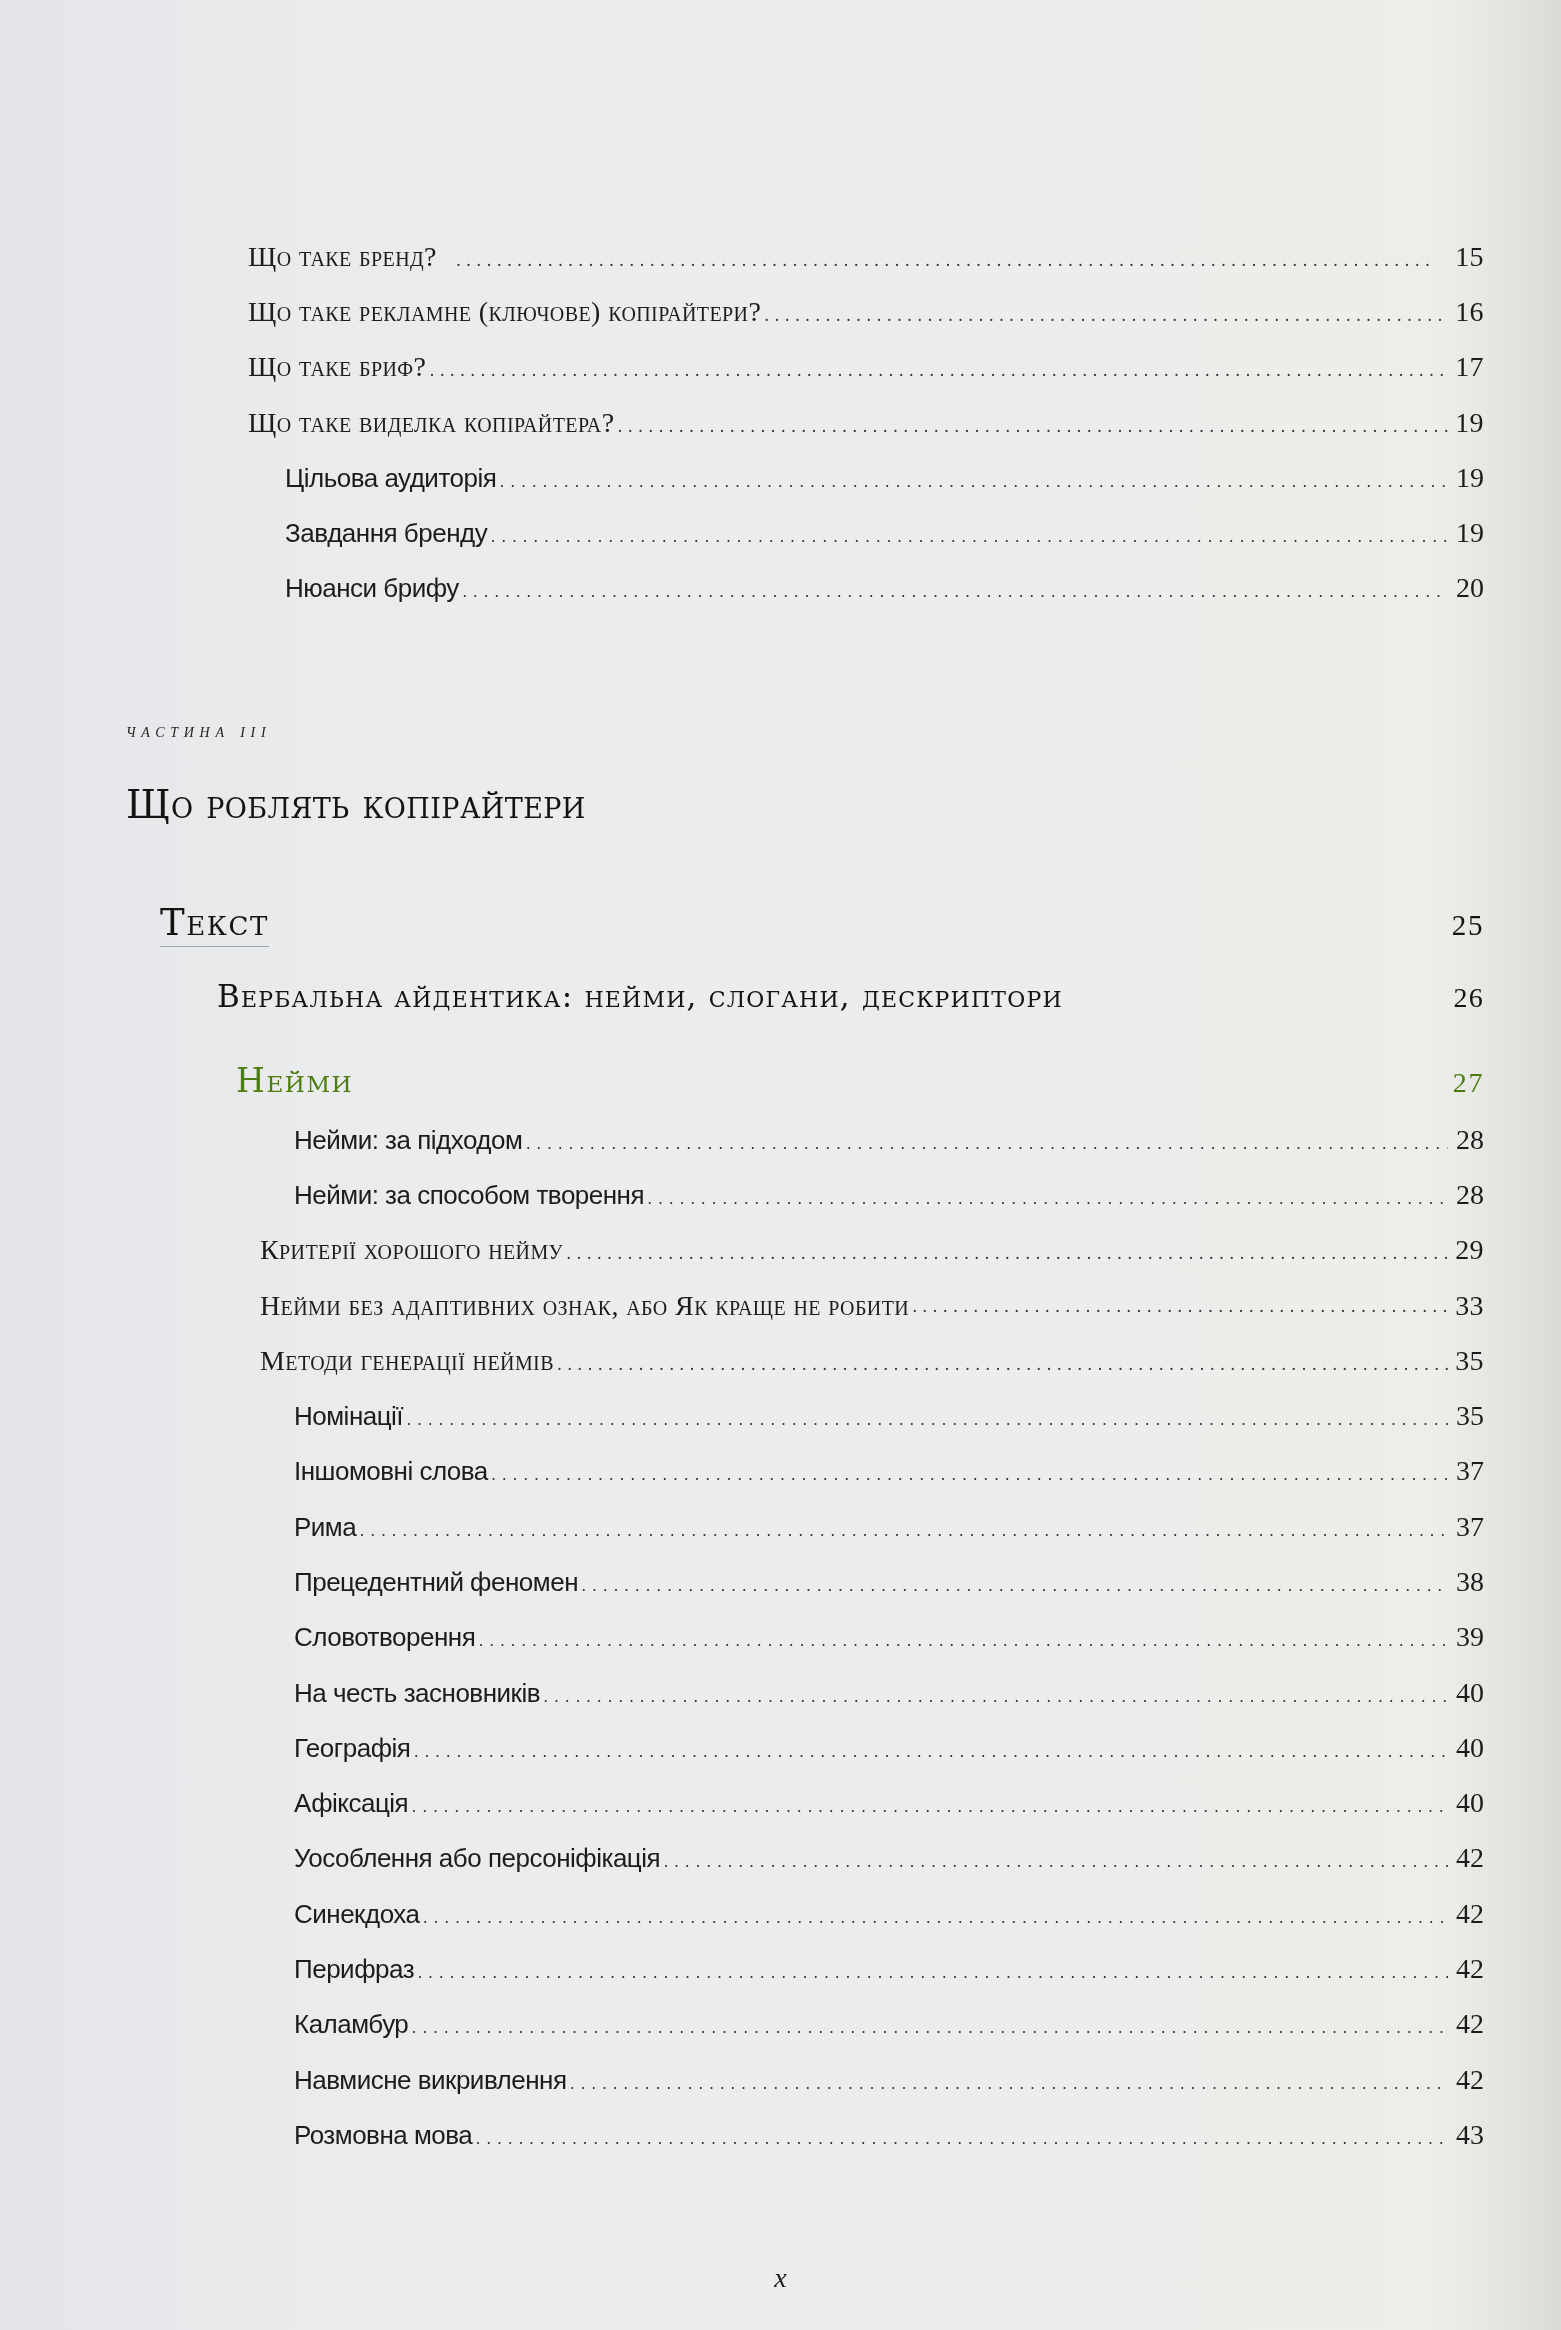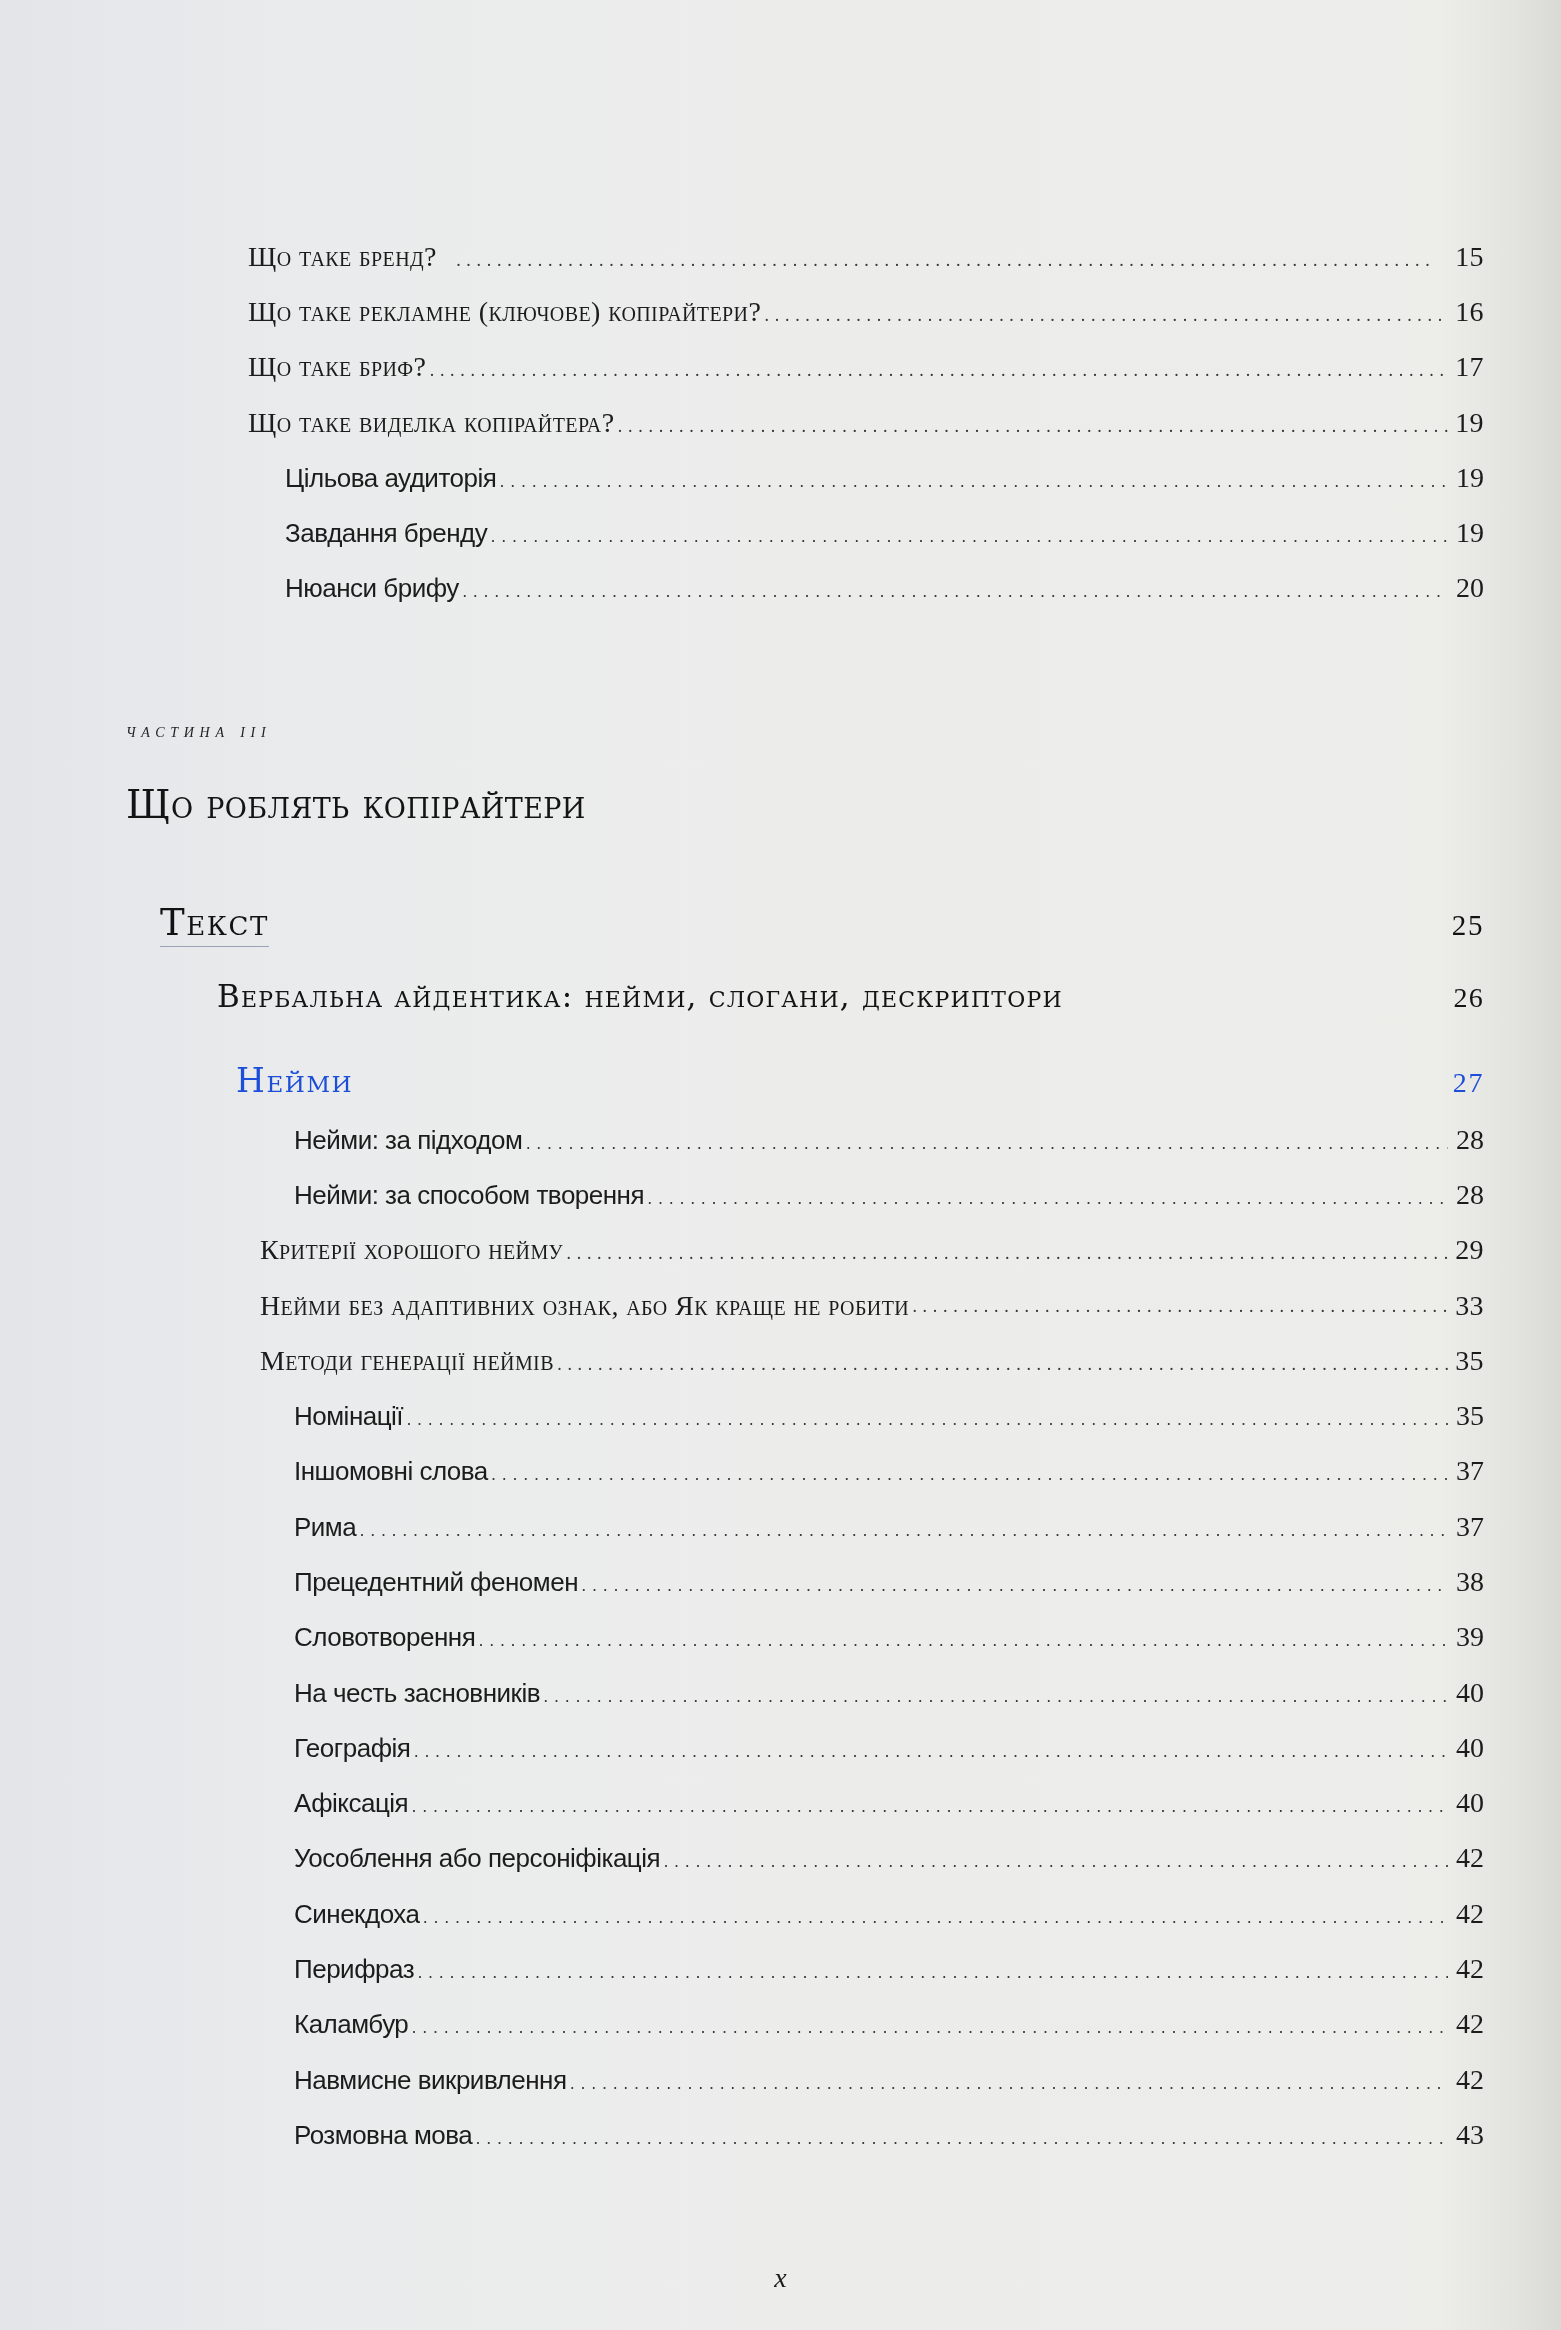--- a/index.html
+++ b/index.html
@@ -117,21 +117,21 @@
     font-family: "Liberation Serif", serif;
     font-size: 28px;
     font-variant: normal;
   }
 
   .h-names {
     font-family: "DejaVu Serif", serif;
     font-size: 33px;
     font-variant: small-caps;
     letter-spacing: 1.6px;
-    color: #1d4ed8;
+    color: #4d7c0f;
   }
   .h-names .toc-page {
     font-family: "Liberation Serif", serif;
     font-size: 28px;
     font-variant: normal;
   }
 
   .page-number {
     position: absolute;
     left: 0;

